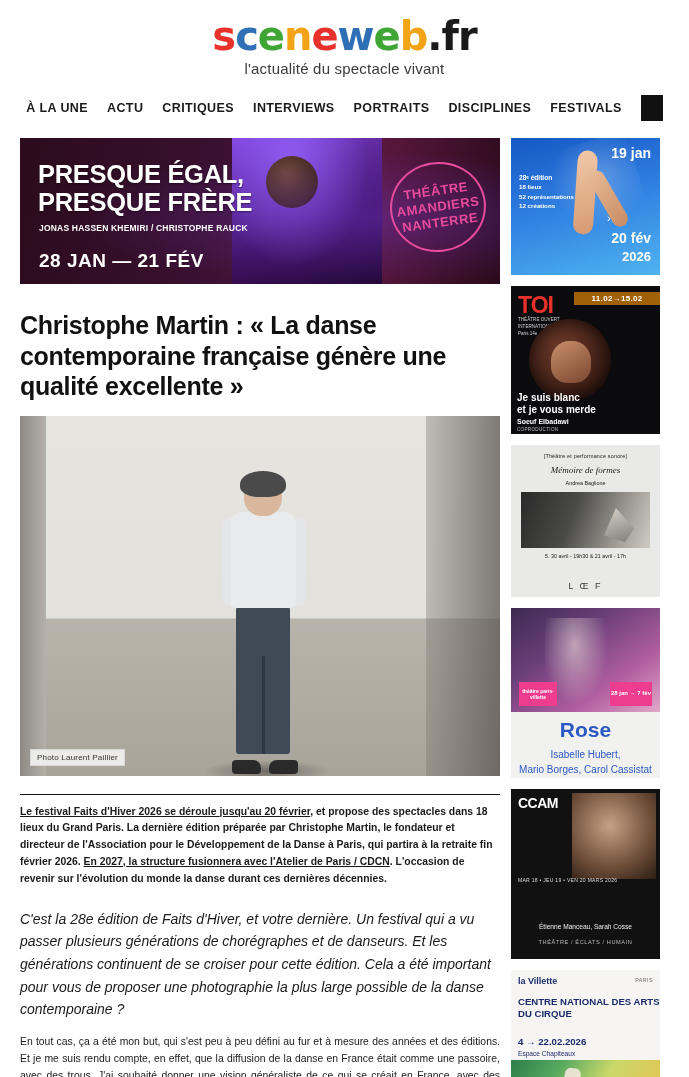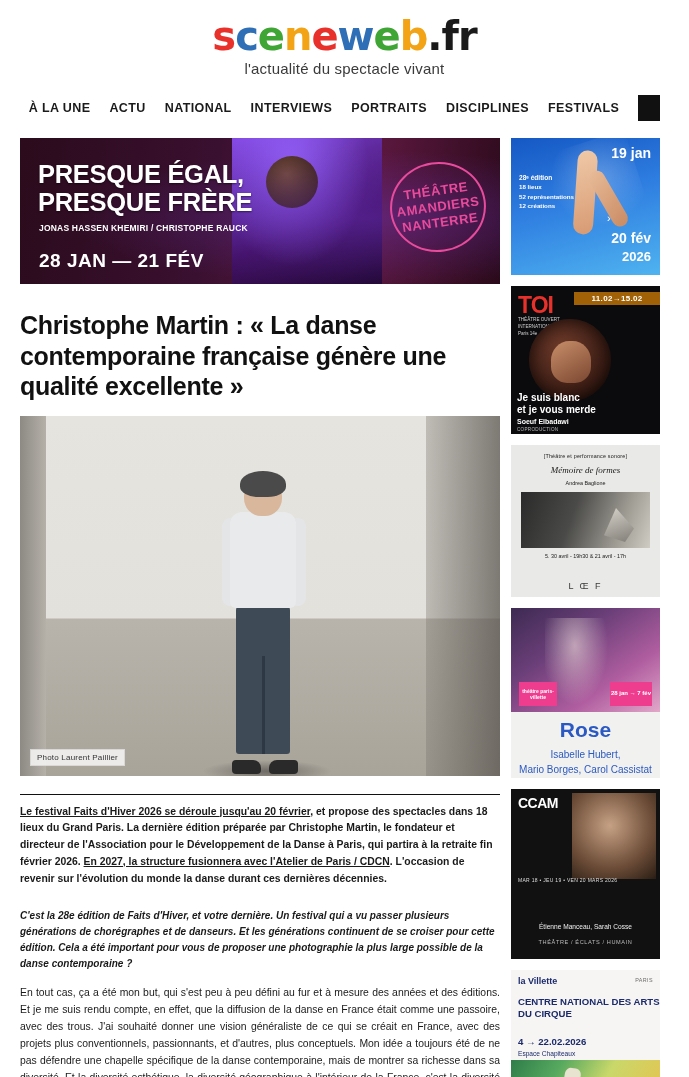--- a/index.html
+++ b/index.html
@@ -210,24 +210,24 @@
     font-weight: 700;
     margin: 18px 0 0 0;
     color: #1a1a1a;
   }
   .chapeau a { color: #1a1a1a; text-decoration: underline; }
   .chapeau .rule-top {
     display: block; border-top: 1px solid #111; margin-bottom: 9px;
   }
 
   .q-lead {
-    font-size: 10px;
+    font-size: 14px;
     line-height: 1.62;
     font-style: italic;
-    font-weight: 700;
+    font-weight: 400;
     margin: 20px 0 0 0;
   }
   p.body {
     font-size: 10.4px;
     line-height: 1.62;
     margin: 13px 0 0 0;
     text-align: justify;
   }
 
   
@@ -353,21 +353,21 @@
 
   <div class="site-header">
     <div class="logo">
       <span class="c1">s</span><span class="c2">c</span><span class="c3">e</span><span class="c4">n</span><span class="c5">e</span><span class="c6">w</span><span class="c7">e</span><span class="c8">b</span><span class="dotfr">.fr</span>
     </div>
     <div class="tagline">l'actualité du spectacle vivant</div>
 
     <div class="mainnav">
       <a href="#">À LA UNE</a>
       <a href="#">ACTU</a>
-      <a href="#">NATIONAL</a>
+      <a href="#">CRITIQUES</a>
       <a href="#">INTERVIEWS</a>
       <a href="#">PORTRAITS</a>
       <a href="#">DISCIPLINES</a>
       <a href="#">FESTIVALS</a>
       <span class="nav-square"></span>
     </div>
   </div>
 
   <div class="content">
 

